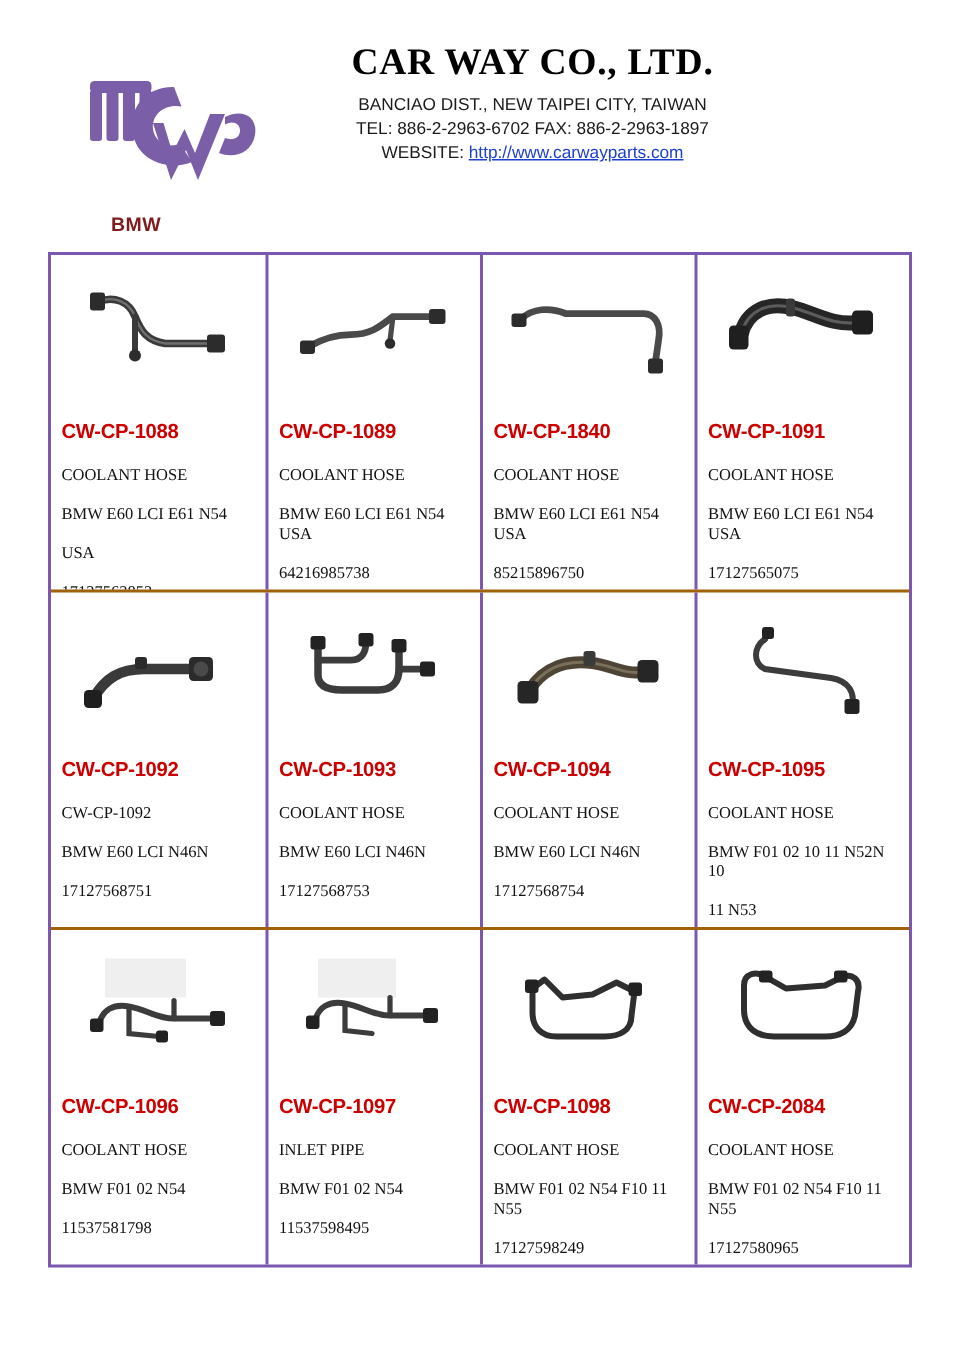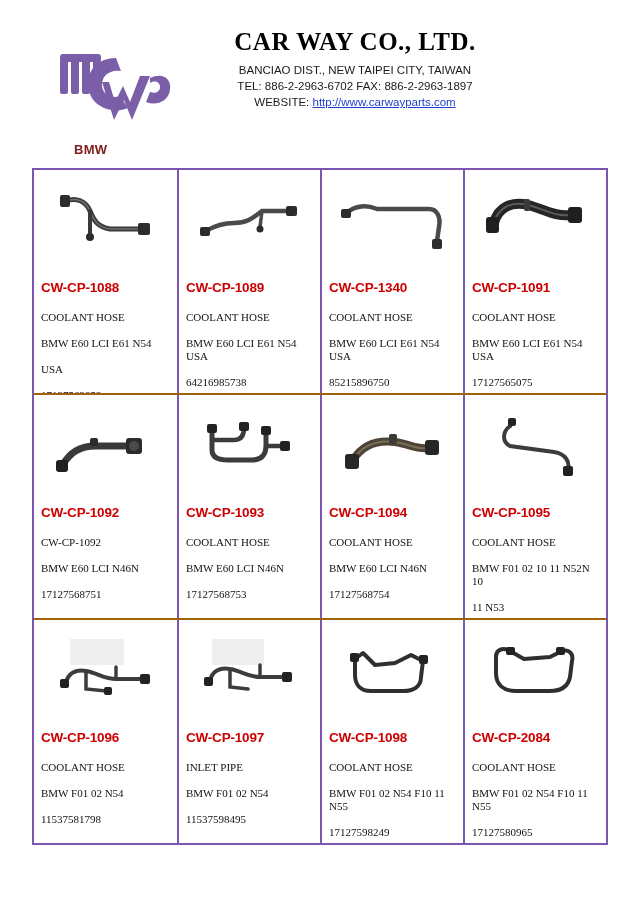--- a/index.html
+++ b/index.html
@@ -194,21 +194,21 @@
       </div>
 
       <div class="cell">
         <div class="img-area">
           <svg width="120" height="86" viewBox="0 0 120 86">
             <path d="M14 30 C22 22 34 22 44 26 L96 26 C104 26 108 34 106 44 L104 58" stroke="#4a4a4a" stroke-width="4.5" fill="none" stroke-linecap="round"></path>
             <rect x="8" y="26" width="10" height="9" rx="2" fill="#2c2c2c"></rect>
             <rect x="99" y="56" width="10" height="10" rx="2" fill="#2c2c2c"></rect>
           </svg>
         </div>
-        <div class="part-no">CW-CP-1340</div>
+        <div class="part-no">CW-CP-1840</div>
         <div class="desc">
           <span class="desc-line">COOLANT HOSE</span>
           <span class="desc-line">BMW E60 LCI E61 N54 USA</span>
           <span class="desc-line">85215896750</span>
         </div>
       </div>
 
       <div class="cell">
         <div class="img-area">
           <svg width="120" height="86" viewBox="0 0 120 86">

